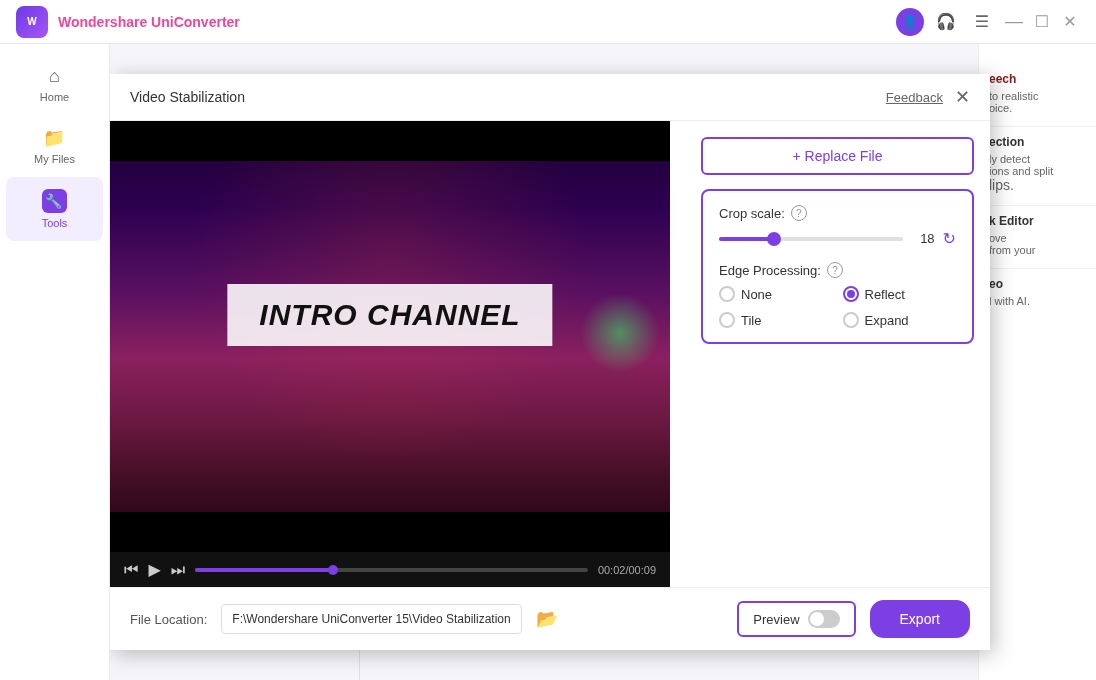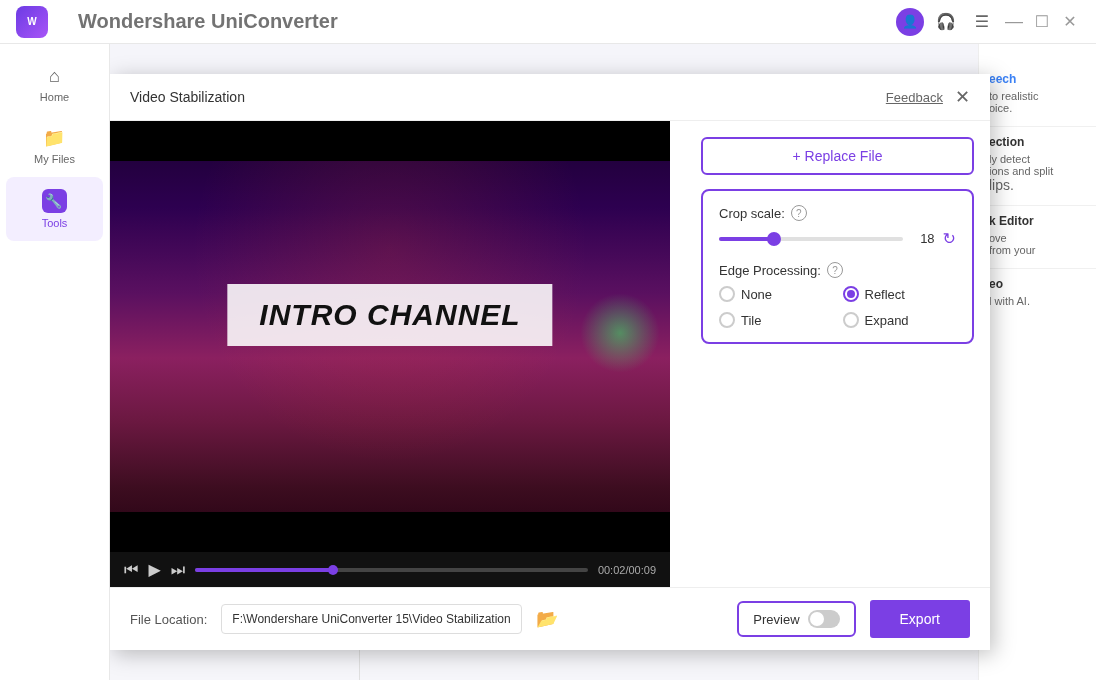--- a/index.html
+++ b/index.html
@@ -7,21 +7,21 @@
 
     
     .titlebar {
       position: absolute; top: 0; left: 0; right: 0; height: 44px;
       background: #fff; display: flex; align-items: center;
       justify-content: space-between; padding: 0 16px;
       border-bottom: 1px solid #e8e8e8; z-index: 10;
     }
     .titlebar-left { display: flex; align-items: center; gap: 10px; }
     .titlebar-logo { width: 32px; height: 32px; background: linear-gradient(135deg, #6c3be4, #a855f7); border-radius: 8px; display: flex; align-items: center; justify-content: center; color: white; font-weight: bold; font-size: 12px; }
-    .titlebar-title { font-size: 20px; color: #737373; font-weight: 600; margin-left: 20px; }
+    .titlebar-title { font-size: 14px; color: #ec4899; font-weight: 600; }
     .titlebar-controls { display: flex; align-items: center; gap: 8px; }
     .titlebar-icon { width: 28px; height: 28px; display: flex; align-items: center; justify-content: center; cursor: pointer; color: #666; font-size: 16px; }
     .titlebar-btn { width: 20px; height: 20px; display: flex; align-items: center; justify-content: center; cursor: pointer; color: #666; font-size: 14px; }
 
     
     .sidebar {
       position: absolute; top: 44px; left: 0; width: 110px; bottom: 0;
       background: #fff; border-right: 1px solid #e8e8e8;
       display: flex; flex-direction: column; padding-top: 10px;
     }
@@ -132,21 +132,21 @@
       cursor: pointer; max-width: 320px;
     }
     .folder-btn { color: #666; cursor: pointer; font-size: 18px; }
 
     .preview-toggle { display: flex; align-items: center; gap: 8px; border: 2px solid #7b3fe4; border-radius: 6px; padding: 7px 14px; cursor: pointer; }
     .preview-label { font-size: 13px; color: #333; }
     .toggle-switch { width: 32px; height: 18px; background: #ccc; border-radius: 9px; position: relative; }
     .toggle-knob { position: absolute; top: 2px; left: 2px; width: 14px; height: 14px; background: #fff; border-radius: 50%; }
 
     .export-btn {
-      background: #7b3fe4; color: #fff; border: none; border-radius: 3px;
+      background: #7b3fe4; color: #fff; border: none; border-radius: 14px;
       padding: 9px 28px; font-size: 14px; cursor: pointer; font-weight: 500;
       border: 2px solid #7b3fe4;
     }
 
     .video-scene {
       width: 100%; height: 100%; position: relative; overflow: hidden;
       background: #7dd3fc;
     }
     .scene-person-silhouette {
       position: absolute; bottom: 0; left: 0; right: 0; top: 0;
@@ -306,21 +306,21 @@
           <div class="toggle-knob"></div>
         </div>
       </div>
       <button class="export-btn">Export</button>
     </div>
 
   </div>
 
   <div style="position:absolute; right:0; top:0; bottom:0; width:118px; background:#fff; border-left:1px solid #eee; overflow:hidden; padding-top:20px;">
     <div style="padding:8px 10px 12px; border-bottom:1px solid #f0f0f0;">
-      <div style="font-weight:600; font-size:12px; color:#3b82f6; margin-bottom:4px;">eech</div>
+      <div style="font-weight:600; font-size:12px; color:#7f1d1d; margin-bottom:4px;">eech</div>
       <div style="font-size:11px; color:#666;">to realistic</div>
       <div style="font-size:11px; color:#666;">oice.</div>
     </div>
     <div style="padding:8px 10px 12px; border-bottom:1px solid #f0f0f0;">
       <div style="font-weight:600; font-size:12px; color:#333; margin-bottom:4px;">ection</div>
       <div style="font-size:11px; color:#666;">ly detect</div>
       <div style="font-size:11px; color:#666;">ions and split</div>
       <div style="font-size:14px; color:#666;">lips.</div>
     </div>
     <div style="padding:8px 10px 12px; border-bottom:1px solid #f0f0f0;">

